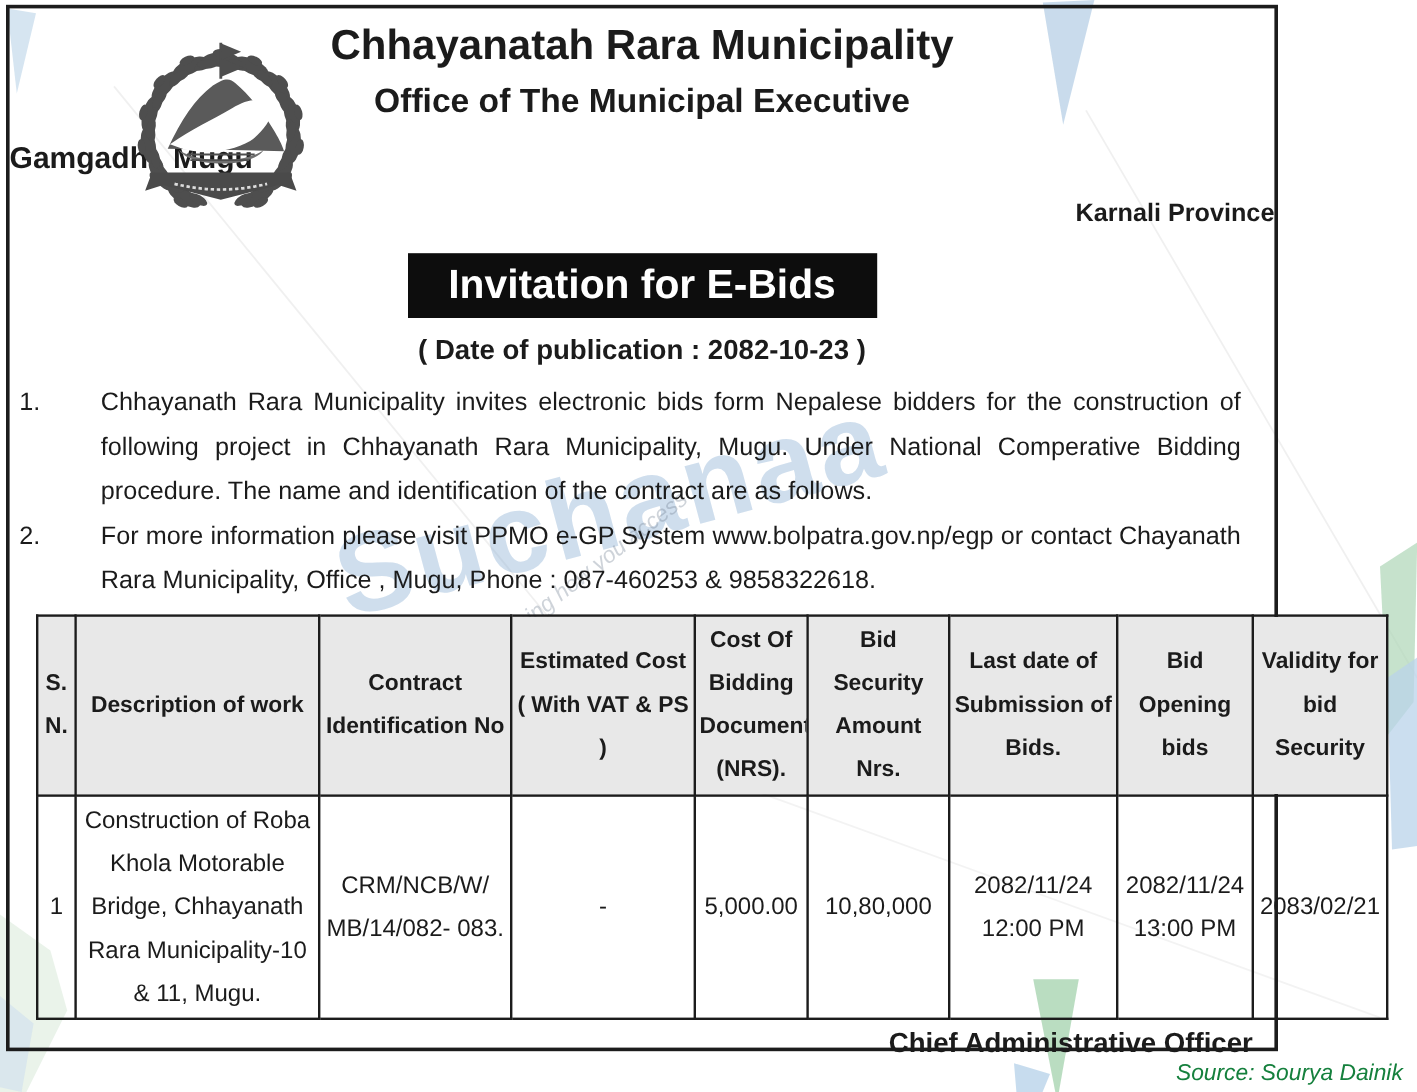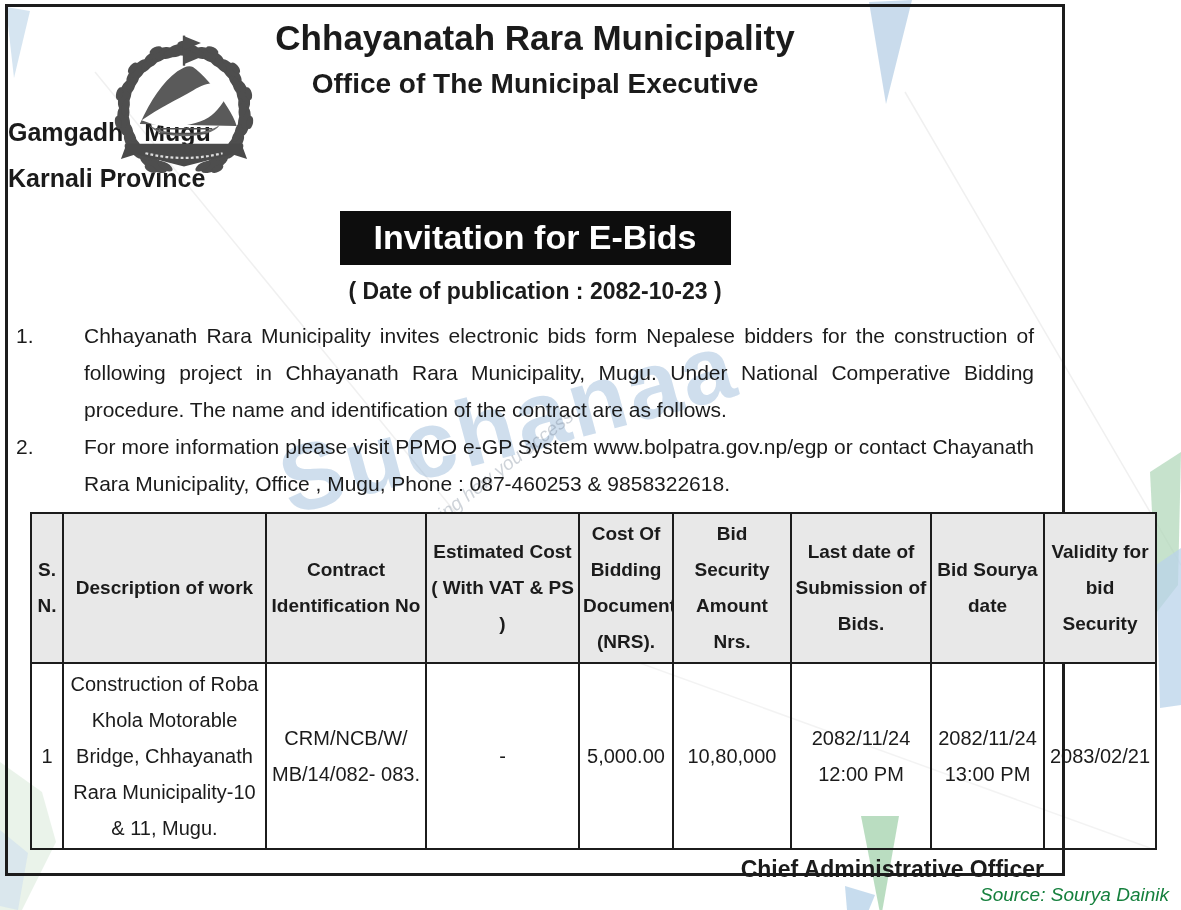--- a/index.html
+++ b/index.html
@@ -41,21 +41,21 @@
   .content { position: relative; z-index: 1; width: 100%; height: 100%; }
 
   
   .logo {
     position: absolute; left: 96px; top: 16px;
     width: 160px; height: 152px;
   }
   .t-municipality { margin-top: 10px; text-align: center; font-size: 35px; font-weight: 700; line-height: 42px; }
   .t-office       { text-align: center; font-size: 28px; font-weight: 700; line-height: 50px; }
   .t-city         { text-align: left; font-size: 25px; font-weight: 700; line-height: 46px; }
-  .t-province     { text-align: left; font-size: 25px; font-weight: 700; line-height: 46px; }
+  .t-province     { text-align: right; font-size: 21px; font-weight: 700; line-height: 46px; }
 
   .banner-wrap { margin-top: 10px; display: flex; justify-content: center; }
   .banner {
     background: #0d0d0d; color: #ffffff;
     font-size: 34px; font-weight: 700;
     padding: 7px 34px 9px 34px;
     line-height: 38px;
   }
   .pub-date { margin-top: 13px; text-align: center; font-size: 23px; font-weight: 700; line-height: 26px; }
 
@@ -196,21 +196,21 @@
         </colgroup>
         <thead>
           <tr>
             <th>S. N.</th>
             <th>Description of work</th>
             <th>Contract Identification No</th>
             <th>Estimated Cost ( With VAT &amp; PS )</th>
             <th>Cost Of Bidding Document- (NRS).</th>
             <th>Bid Security Amount Nrs.</th>
             <th>Last date of Submission of Bids.</th>
-            <th>Bid Sourya date</th>
+            <th>Bid Opening bids</th>
             <th>Validity for bid Security</th>
           </tr>
         </thead>
         <tbody>
           <tr>
             <td>1</td>
             <td>Construction of Roba Khola Motorable Bridge, Chhayanath Rara Municipality-10 &amp; 11, Mugu.</td>
             <td>CRM/NCB/W/ MB/14/082- 083.</td>
             <td>-</td>
             <td>5,000.00</td>

